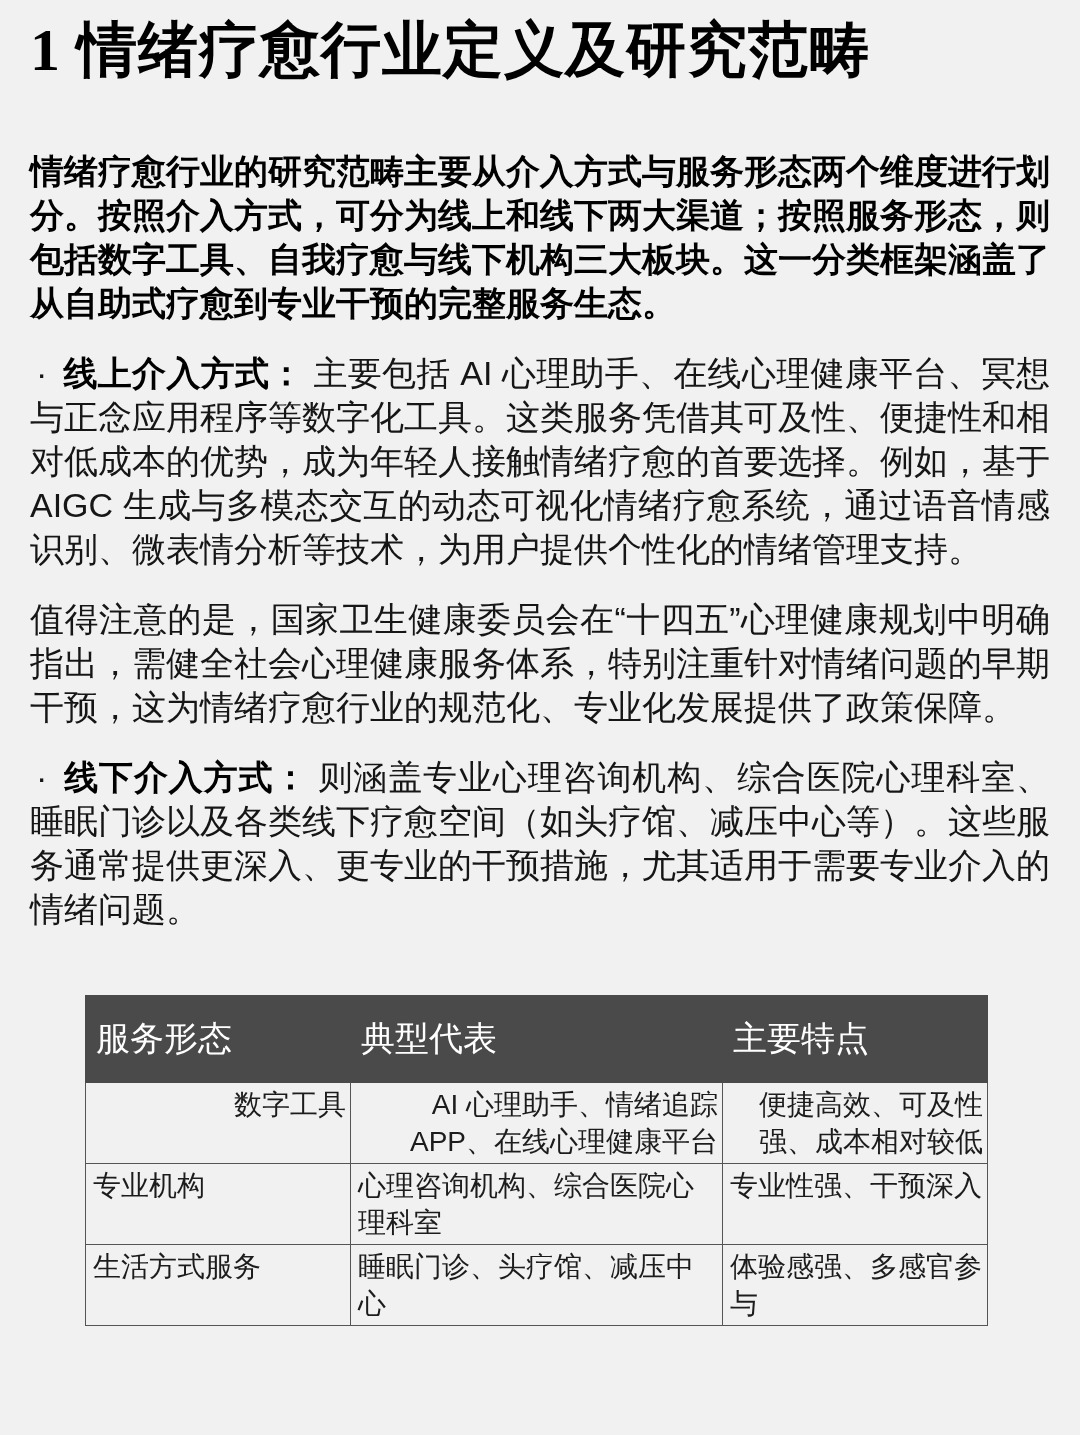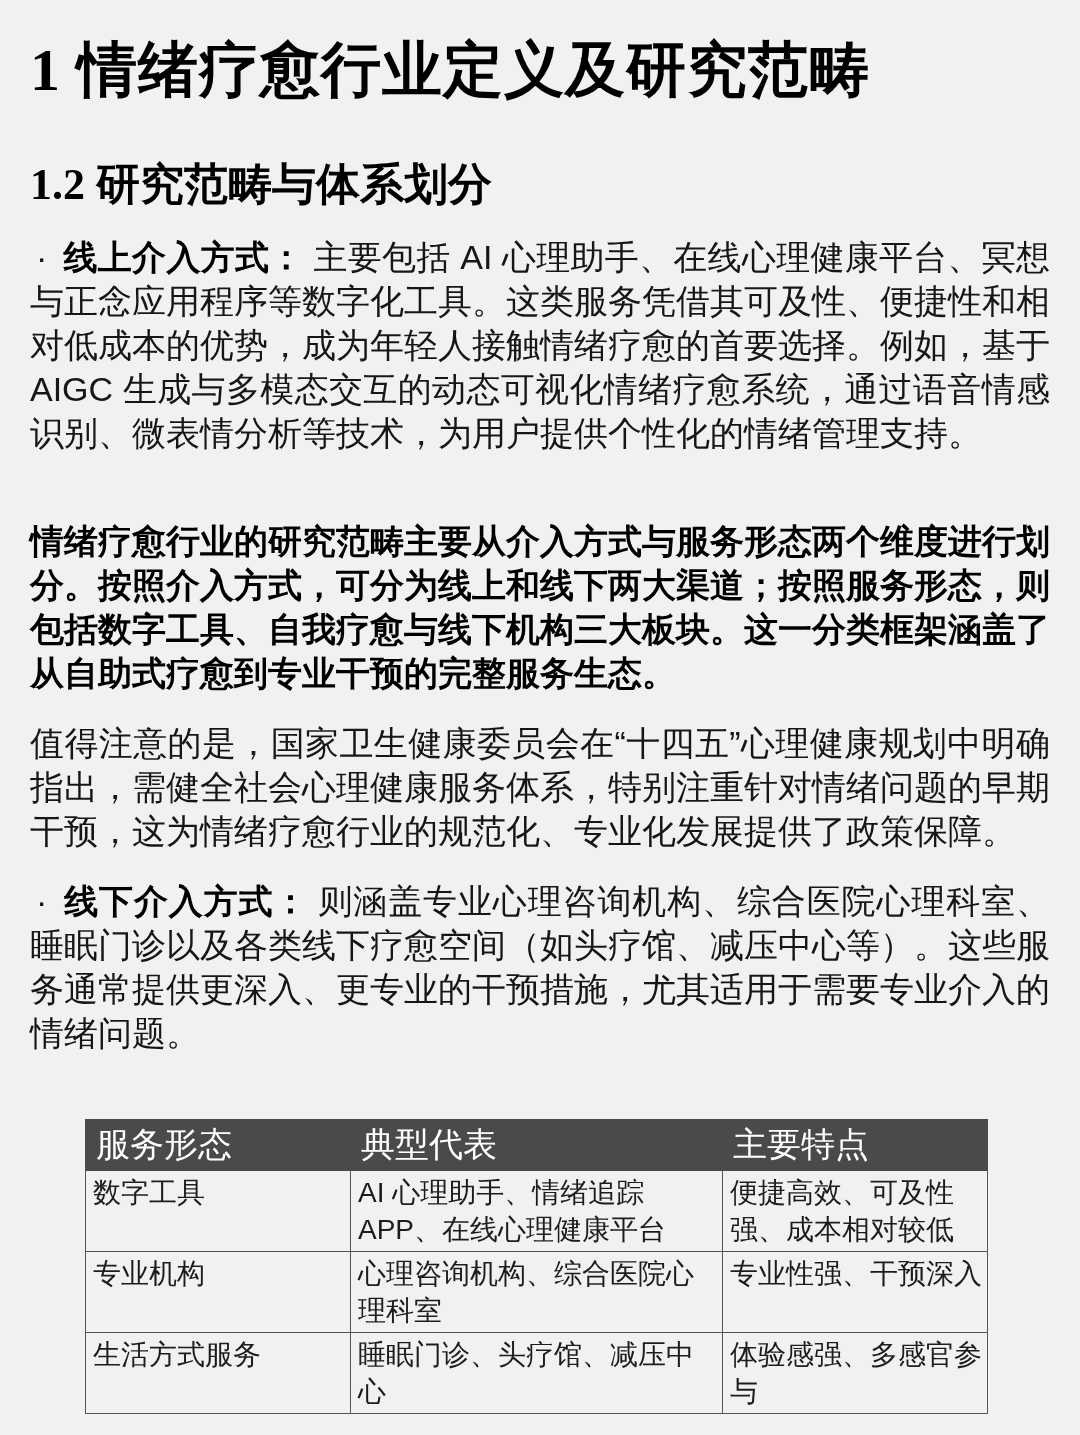--- a/index.html
+++ b/index.html
@@ -14,21 +14,21 @@
   .page { padding: 0 30px; box-sizing: border-box; }
 
   .doc-title {
     font-family: "Liberation Serif", "DejaVu Serif", serif;
     font-weight: bold;
     font-size: 60px;
     line-height: 1.15;
     letter-spacing: 1px;
     color: #000;
     margin: 0;
-    padding-top: 36px;
+    padding-top: 16px;
   }
   .doc-subtitle {
     font-family: "Liberation Serif", "DejaVu Serif", serif;
     font-weight: bold;
     font-size: 44px;
     line-height: 1.1;
     color: #000;
     margin: 56px 0 0 0;
   }
 
@@ -53,51 +53,50 @@
     width: 902px;
     margin: 64px 0 0 55px;
   }
   .service-table th {
     background: #4a4a4a;
     color: #ffffff;
     font-weight: normal;
     font-size: 34px;
     text-align: left;
     vertical-align: middle;
-    padding: 0 10px;
+    padding: 18px 10px;
     height: 50px;
     border: 1px solid #4a4a4a;
   }
   .service-table th + th { border-left: 1px solid #a16207; }
   .service-table td {
     border: 1px solid #555;
     font-size: 28px;
     line-height: 37px;
     color: #1c1c1c;
     vertical-align: top;
     padding: 3px 4px 3px 7px;
     overflow: hidden;
   }
-  .row-digital   td { height: 64px; }
+  .row-digital   td { height: 64px; text-align: right; }
   .row-self      td { height: 60px; }
   .row-pro       td { height: 58px; }
   .row-lifestyle td { height: 54px; }
 </style>
 </head>
 <body>
 
 <div class="page">
 
   <h1 class="doc-title">1 情绪疗愈行业定义及研究范畴</h1>
 
-  <h2 class="doc-subtitle">1.2 研究范畴与体系划分</h2>
+
+  <p class="par lead">情绪疗愈行业的研究范畴主要从介入方式与服务形态两个维度进行划分。按照介入方式，可分为线上和线下两大渠道；按照服务形态，则包括数字工具、自我疗愈与线下机构三大板块。这一分类框架涵盖了从自助式疗愈到专业干预的完整服务生态。</p>
 
   <p class="par"><span class="marker">·</span><strong class="label">线上介入方式：</strong><span>主要包括 AI 心理助手、在线心理健康平台、冥想与正念应用程序等数字化工具。这类服务凭借其可及性、便捷性和相对低成本的优势，成为年轻人接触情绪疗愈的首要选择。例如，基于 AIGC 生成与多模态交互的动态可视化情绪疗愈系统，通过语音情感识别、微表情分析等技术，为用户提供个性化的情绪管理支持。</span></p>
-
-  <p class="par lead">情绪疗愈行业的研究范畴主要从介入方式与服务形态两个维度进行划分。按照介入方式，可分为线上和线下两大渠道；按照服务形态，则包括数字工具、自我疗愈与线下机构三大板块。这一分类框架涵盖了从自助式疗愈到专业干预的完整服务生态。</p>
 
   <p class="par">值得注意的是，国家卫生健康委员会在“十四五”心理健康规划中明确指出，需健全社会心理健康服务体系，特别注重针对情绪问题的早期干预，这为情绪疗愈行业的规范化、专业化发展提供了政策保障。</p>
 
   <p class="par"><span class="marker">·</span><strong class="label">线下介入方式：</strong><span>则涵盖专业心理咨询机构、综合医院心理科室、睡眠门诊以及各类线下疗愈空间（如头疗馆、减压中心等）。这些服务通常提供更深入、更专业的干预措施，尤其适用于需要专业介入的情绪问题。</span></p>
 
   <table class="service-table">
     <colgroup>
       <col style="width:265px">
       <col style="width:372px">
       <col style="width:265px">

